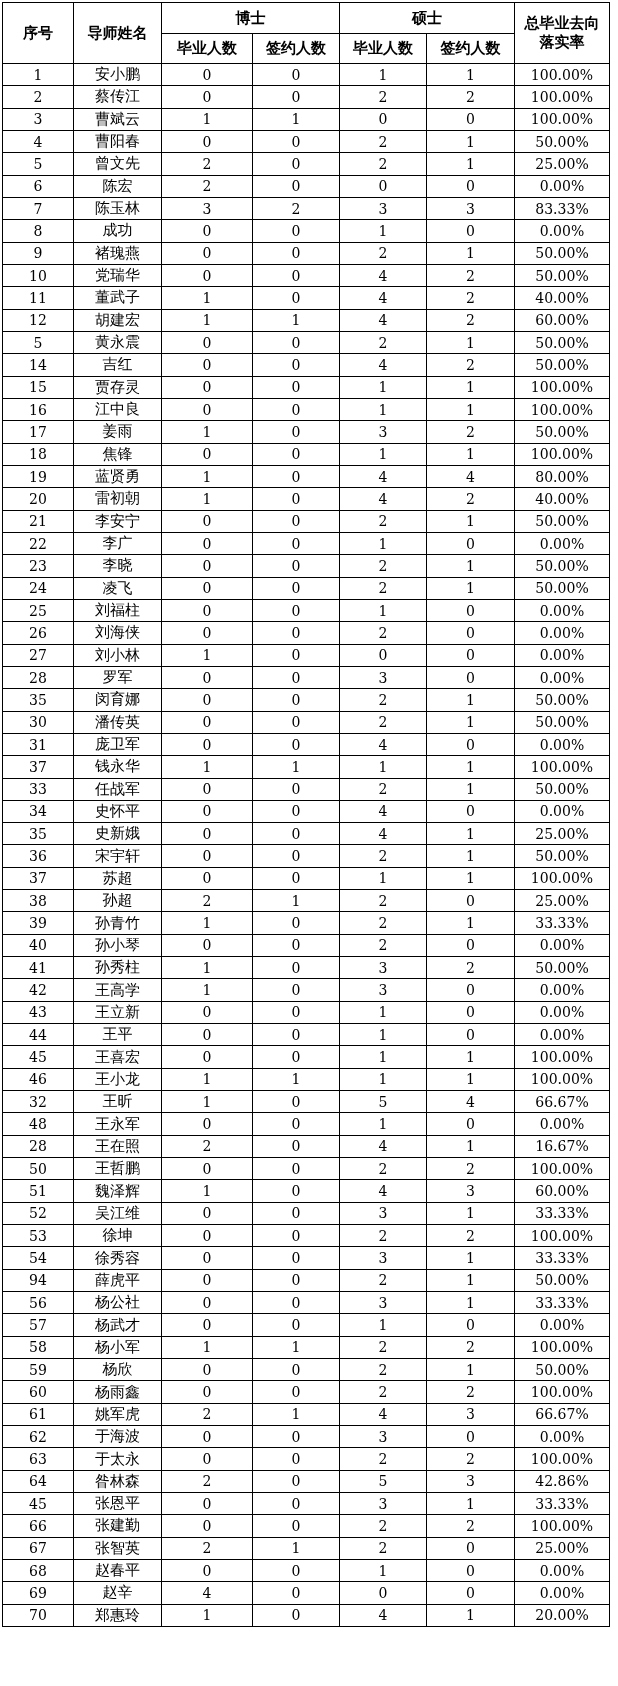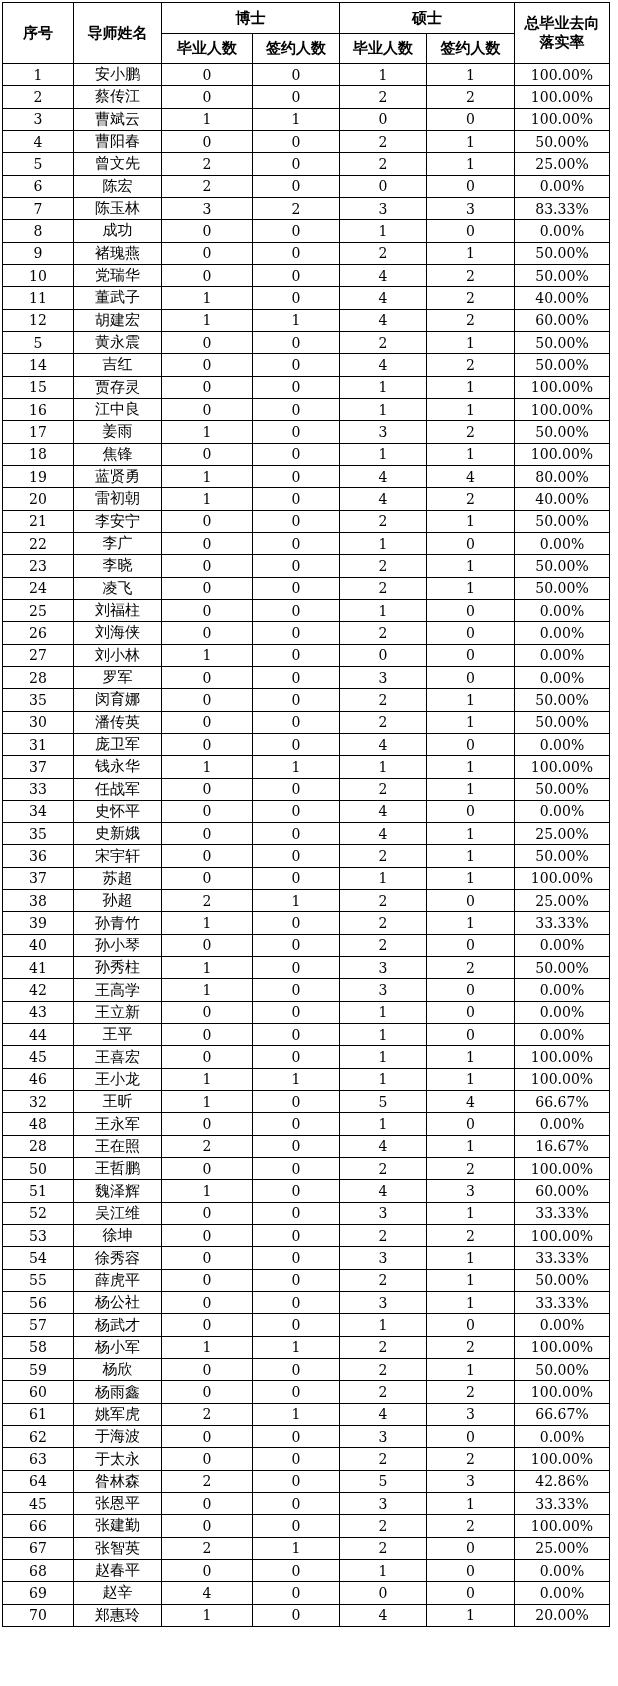--- a/index.html
+++ b/index.html
@@ -587,21 +587,21 @@
         <tr>
           <td class="num">54</td>
           <td>徐秀容</td>
           <td class="num">0</td>
           <td class="num">0</td>
           <td class="num">3</td>
           <td class="num">1</td>
           <td class="rate">33.33%</td>
         </tr>
         <tr>
-          <td class="num">55</td>
+          <td class="num">94</td>
           <td>薛虎平</td>
           <td class="num">0</td>
           <td class="num">0</td>
           <td class="num">2</td>
           <td class="num">1</td>
           <td class="rate">50.00%</td>
         </tr>
         <tr>
           <td class="num">56</td>
           <td>杨公社</td>

